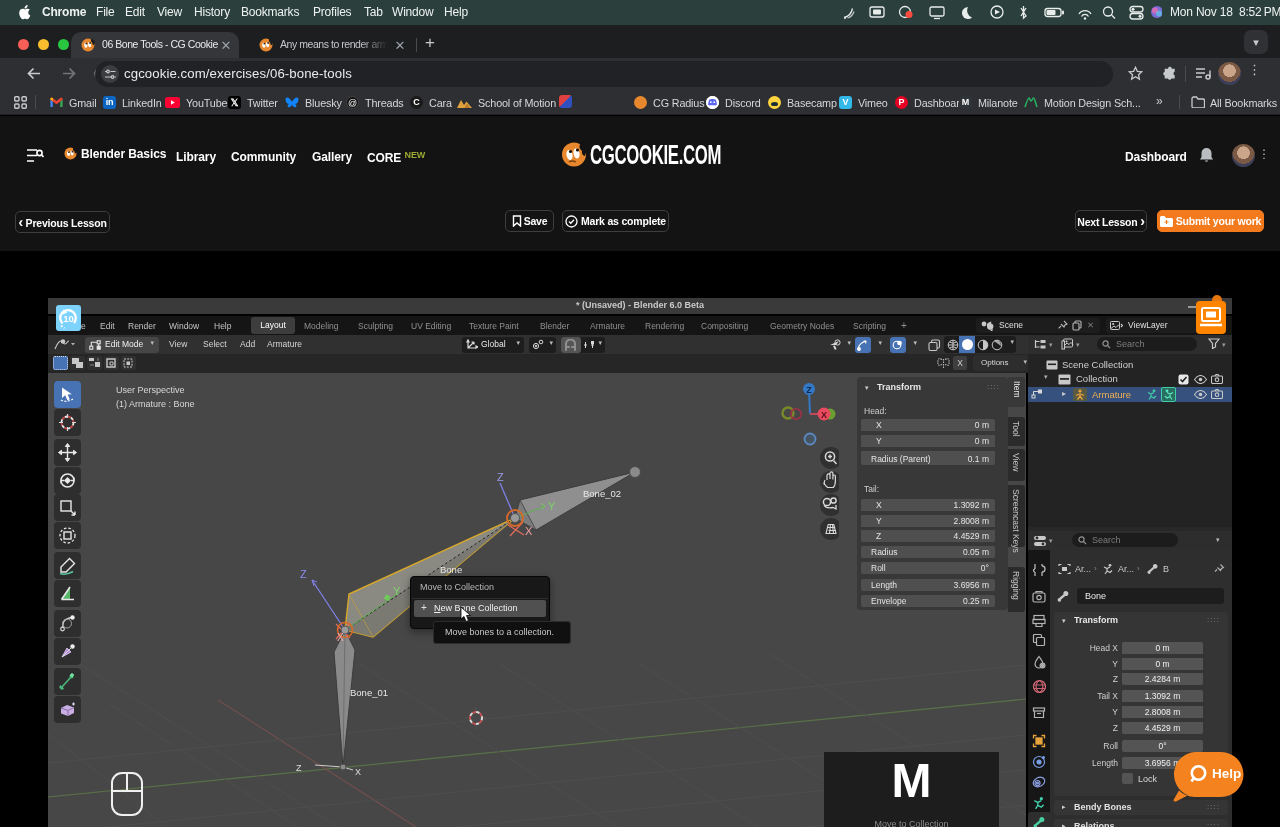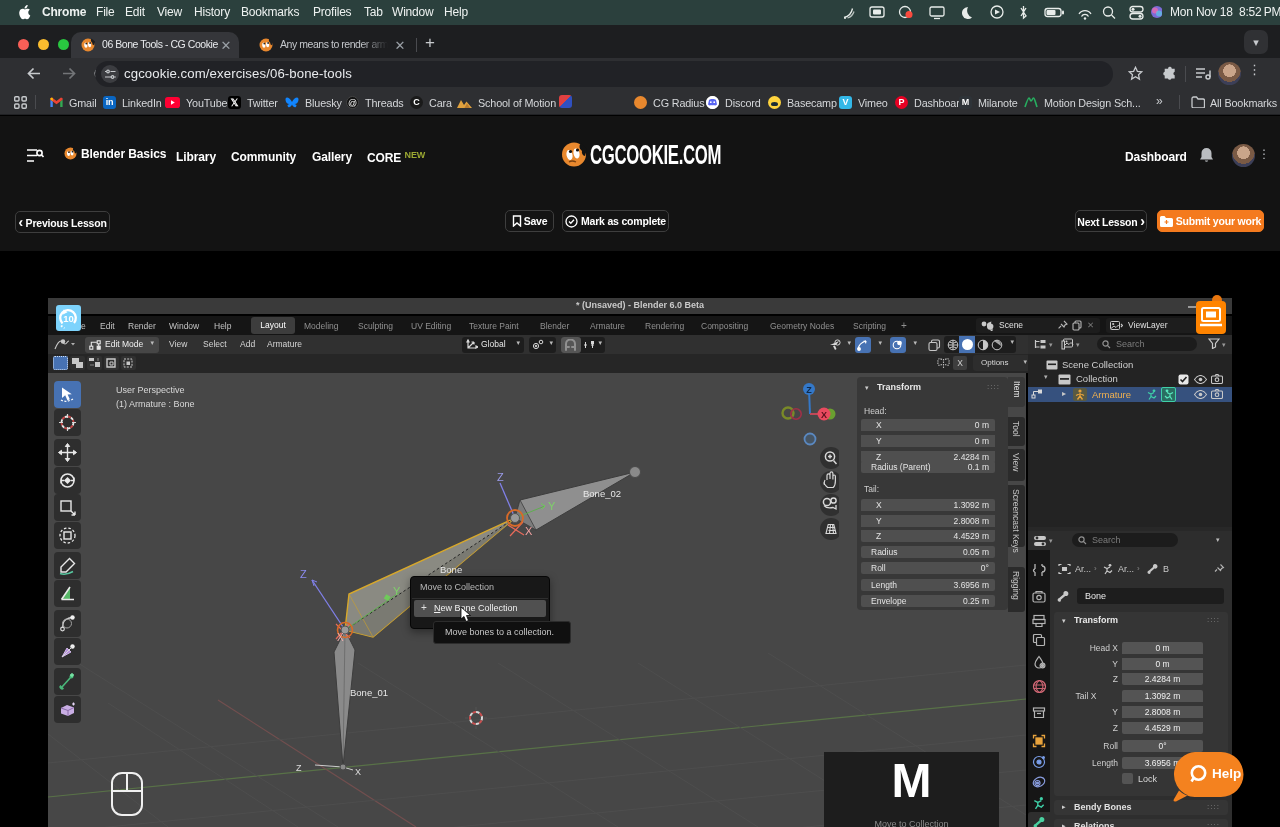--- a/index.html
+++ b/index.html
@@ -688,21 +688,21 @@
               <span class="vl">0 m</span>
             </div>
           <div class="npanel-row" style="top:58px;">
               <span class="lb">Y</span>
               <span class="vl">0 m</span>
             </div>
           <div class="npanel-row" style="top:74px;border-radius:0 0 2px 2px;">
               <span class="lb">Z</span>
               <span class="vl">2.4284 m</span>
             </div>
-          <div class="npanel-row" style="top:84px;border-radius:2px;">
+          <div class="npanel-row" style="top:76px;border-radius:2px;">
               <span class="lb" style="left:10px;">Radius (Parent)</span>
               <span class="vl">0.1 m</span>
             </div>
           <span class="abs" style="left:7px;top:107px;color:#cfcfcf;font-size:8.5px;">Tail:</span>
           <div class="npanel-row" style="top:122px;border-radius:2px 2px 0 0;">
               <span class="lb">X</span>
               <span class="vl">1.3092 m</span>
             </div>
           <div class="npanel-row" style="top:138px;">
               <span class="lb">Y</span>
@@ -990,21 +990,21 @@
             <span class="abs" style="left:20px;top:3px;color:#e8e8e8;font-size:9px;font-weight:bold;">Transform</span>
             <span class="abs" style="right:8px;top:3px;color:#888;font-size:8px;letter-spacing:1px;">::::</span>
             <div id="proprows">
               <div class="prow" style="top:30px;border-radius:2px 2px 0 0;"><span>0 m</span></div>
                 <div class="plab" style="top:31px;">Head X</div>
               <div class="prow" style="top:46px;"><span>0 m</span></div>
                 <div class="plab" style="top:47px;">Y</div>
               <div class="prow" style="top:61px;border-radius:0 0 2px 2px;"><span>2.4284 m</span></div>
                 <div class="plab" style="top:62px;">Z</div>
               <div class="prow" style="top:78px;border-radius:2px 2px 0 0;"><span>1.3092 m</span></div>
-                <div class="plab" style="top:79px;text-align:center;">Tail X</div>
+                <div class="plab" style="top:79px;">Tail X</div>
               <div class="prow" style="top:94px;"><span>2.8008 m</span></div>
                 <div class="plab" style="top:95px;">Y</div>
               <div class="prow" style="top:110px;border-radius:0 0 2px 2px;"><span>4.4529 m</span></div>
                 <div class="plab" style="top:111px;">Z</div>
               <div class="prow" style="top:128px;border-radius:2px;"><span>0°</span></div>
                 <div class="plab" style="top:129px;">Roll</div>
               <div class="prow" style="top:145px;border-radius:2px;"><span>3.6956 m</span></div>
                 <div class="plab" style="top:146px;">Length</div>
               <div class="abs" style="left:68px;top:161px;width:11px;height:11px;background:#545454;border-radius:2px;"></div>
               <div class="abs" style="left:84px;top:162px;color:#d8d8d8;font-size:9px;">Lock</div>

